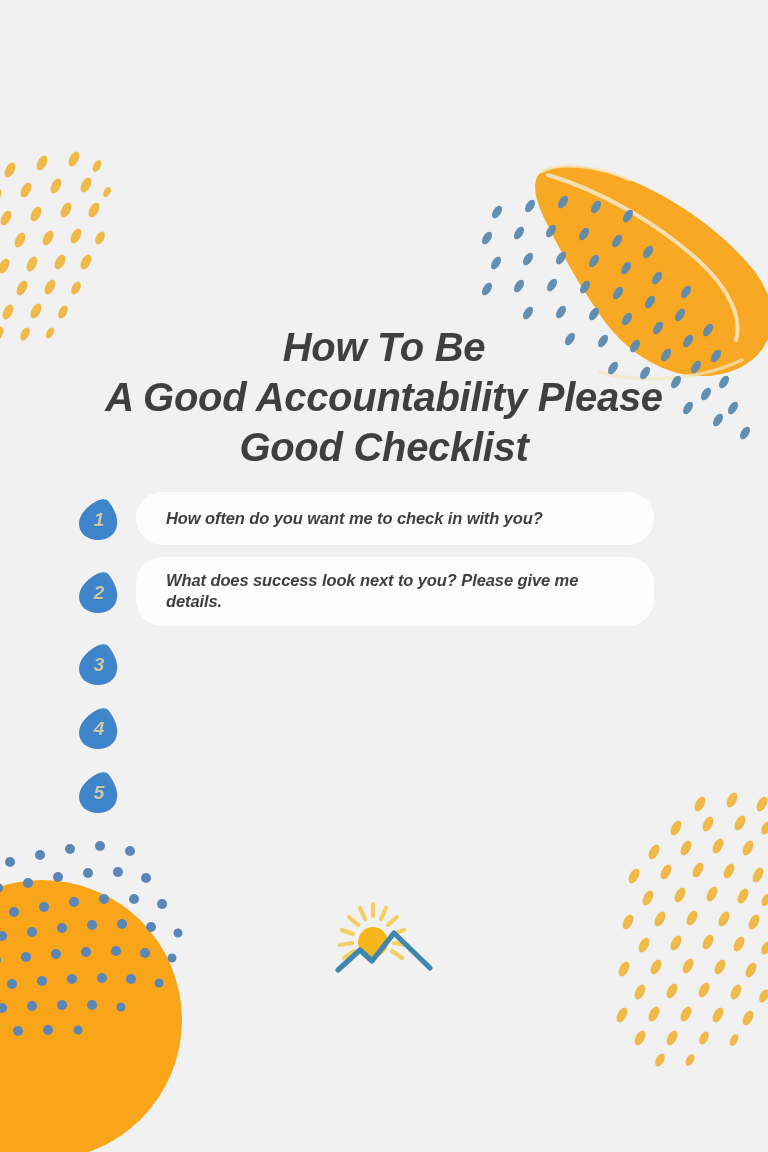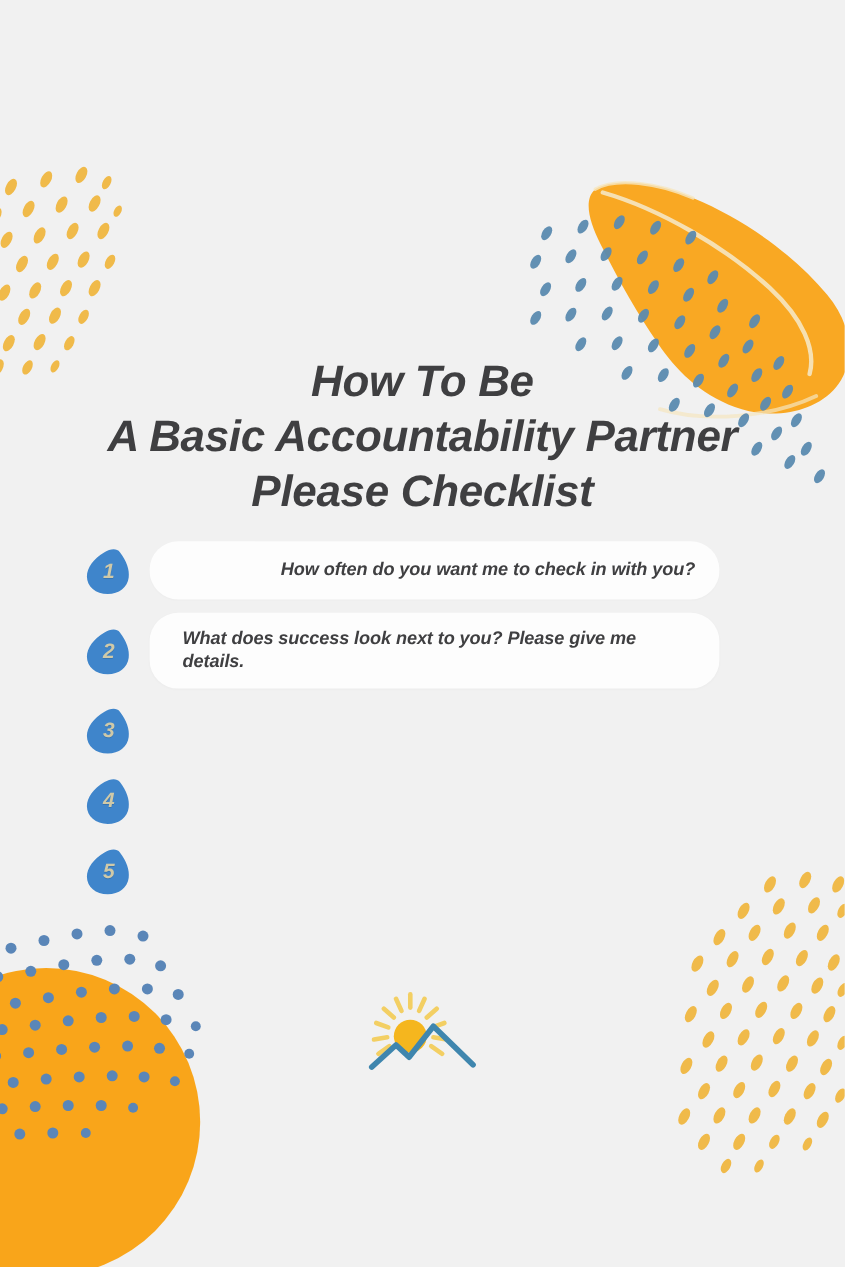--- a/index.html
+++ b/index.html
@@ -102,21 +102,20 @@
   }
   .card {
     flex: 1 1 auto;
     background: #fdfdfd;
     border-radius: 26px;
     padding: 13px 22px 14px 30px;
     min-height: 26px;
     display: flex;
     align-items: center;
     box-shadow: 0 1px 2px rgba(0,0,0,0.02);
-    justify-content: flex-end;
   }
   .card-text {
     font-style: italic;
     font-weight: bold;
     font-size: 16.5px;
     line-height: 21px;
     color: #3f3f41;
     letter-spacing: -0.1px;
   }
 
@@ -397,22 +396,22 @@
         <ellipse cx="660" cy="1060" rx="4" ry="7" transform="rotate(28 660 1060)"></ellipse>
         <ellipse cx="690" cy="1060" rx="3.6" ry="6.4" transform="rotate(28 690 1060)"></ellipse>
       </g>
     </svg>
   </div>
 
   <div class="content">
 
     <div class="title-block">
       <div class="title-line">How To Be</div>
-      <div class="title-line">A Basic Accountability Partner</div>
-      <div class="title-line">Please Checklist</div>
+      <div class="title-line">A Good Accountability Please</div>
+      <div class="title-line">Good Checklist</div>
     </div>
 
     <div class="checklist">
 
       <div class="check-row r1">
         <div class="badge">
           <svg width="44" height="46" viewBox="0 0 44 46">
             <path d="M33,6 C39,14 42,22 41,29 C40,38 32,44 22,44 C11,44 3,37 3,28 C3,20 9,12 19,6 C24,3 30,2 33,6 Z" fill="#3f85cb"></path>
           </svg>
           <span class="badge-num">1</span>

